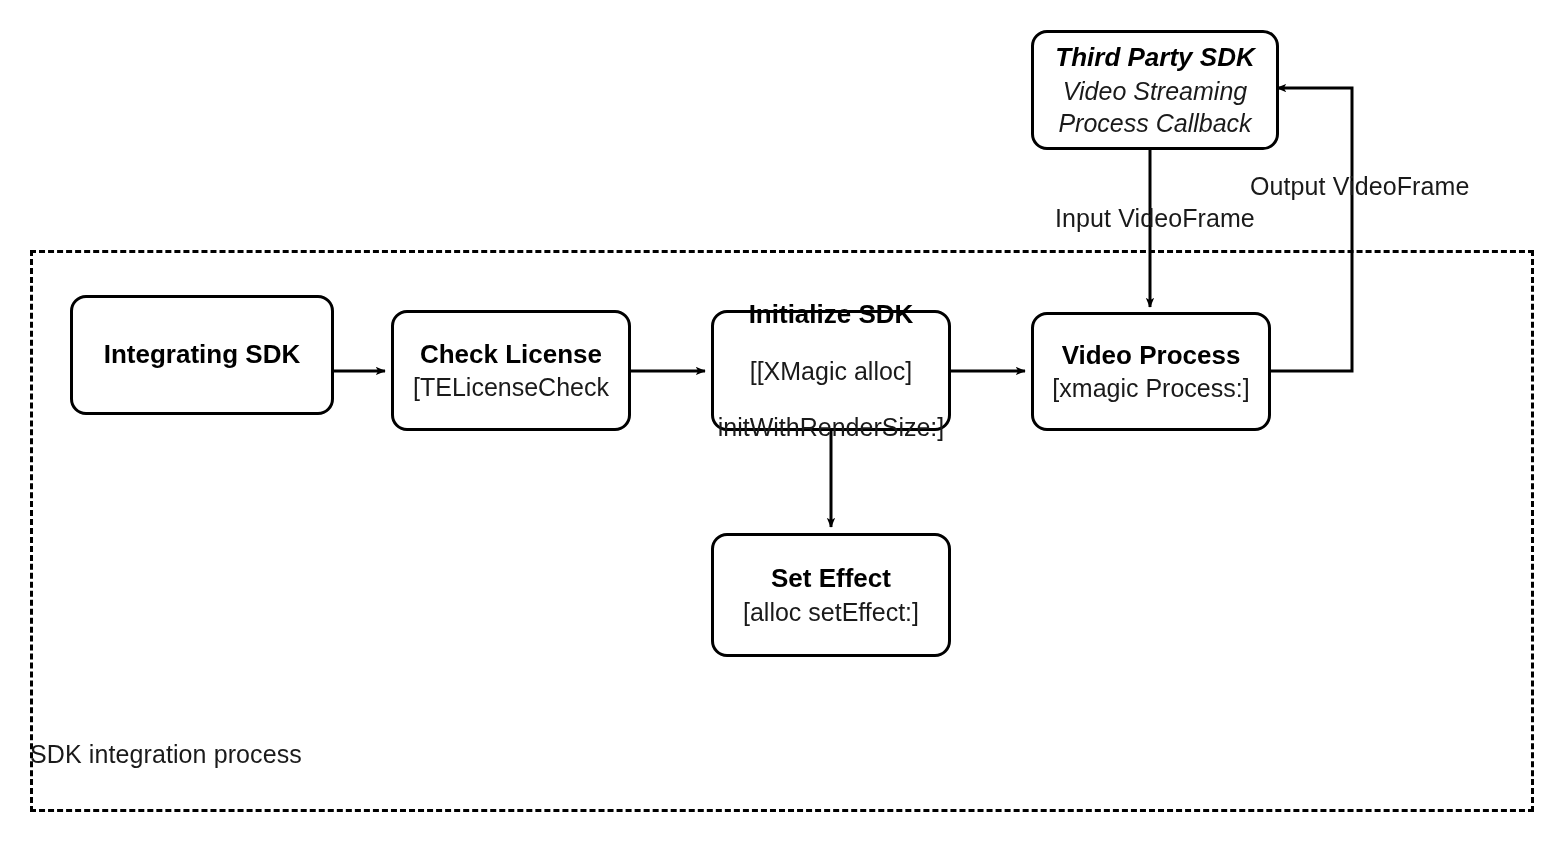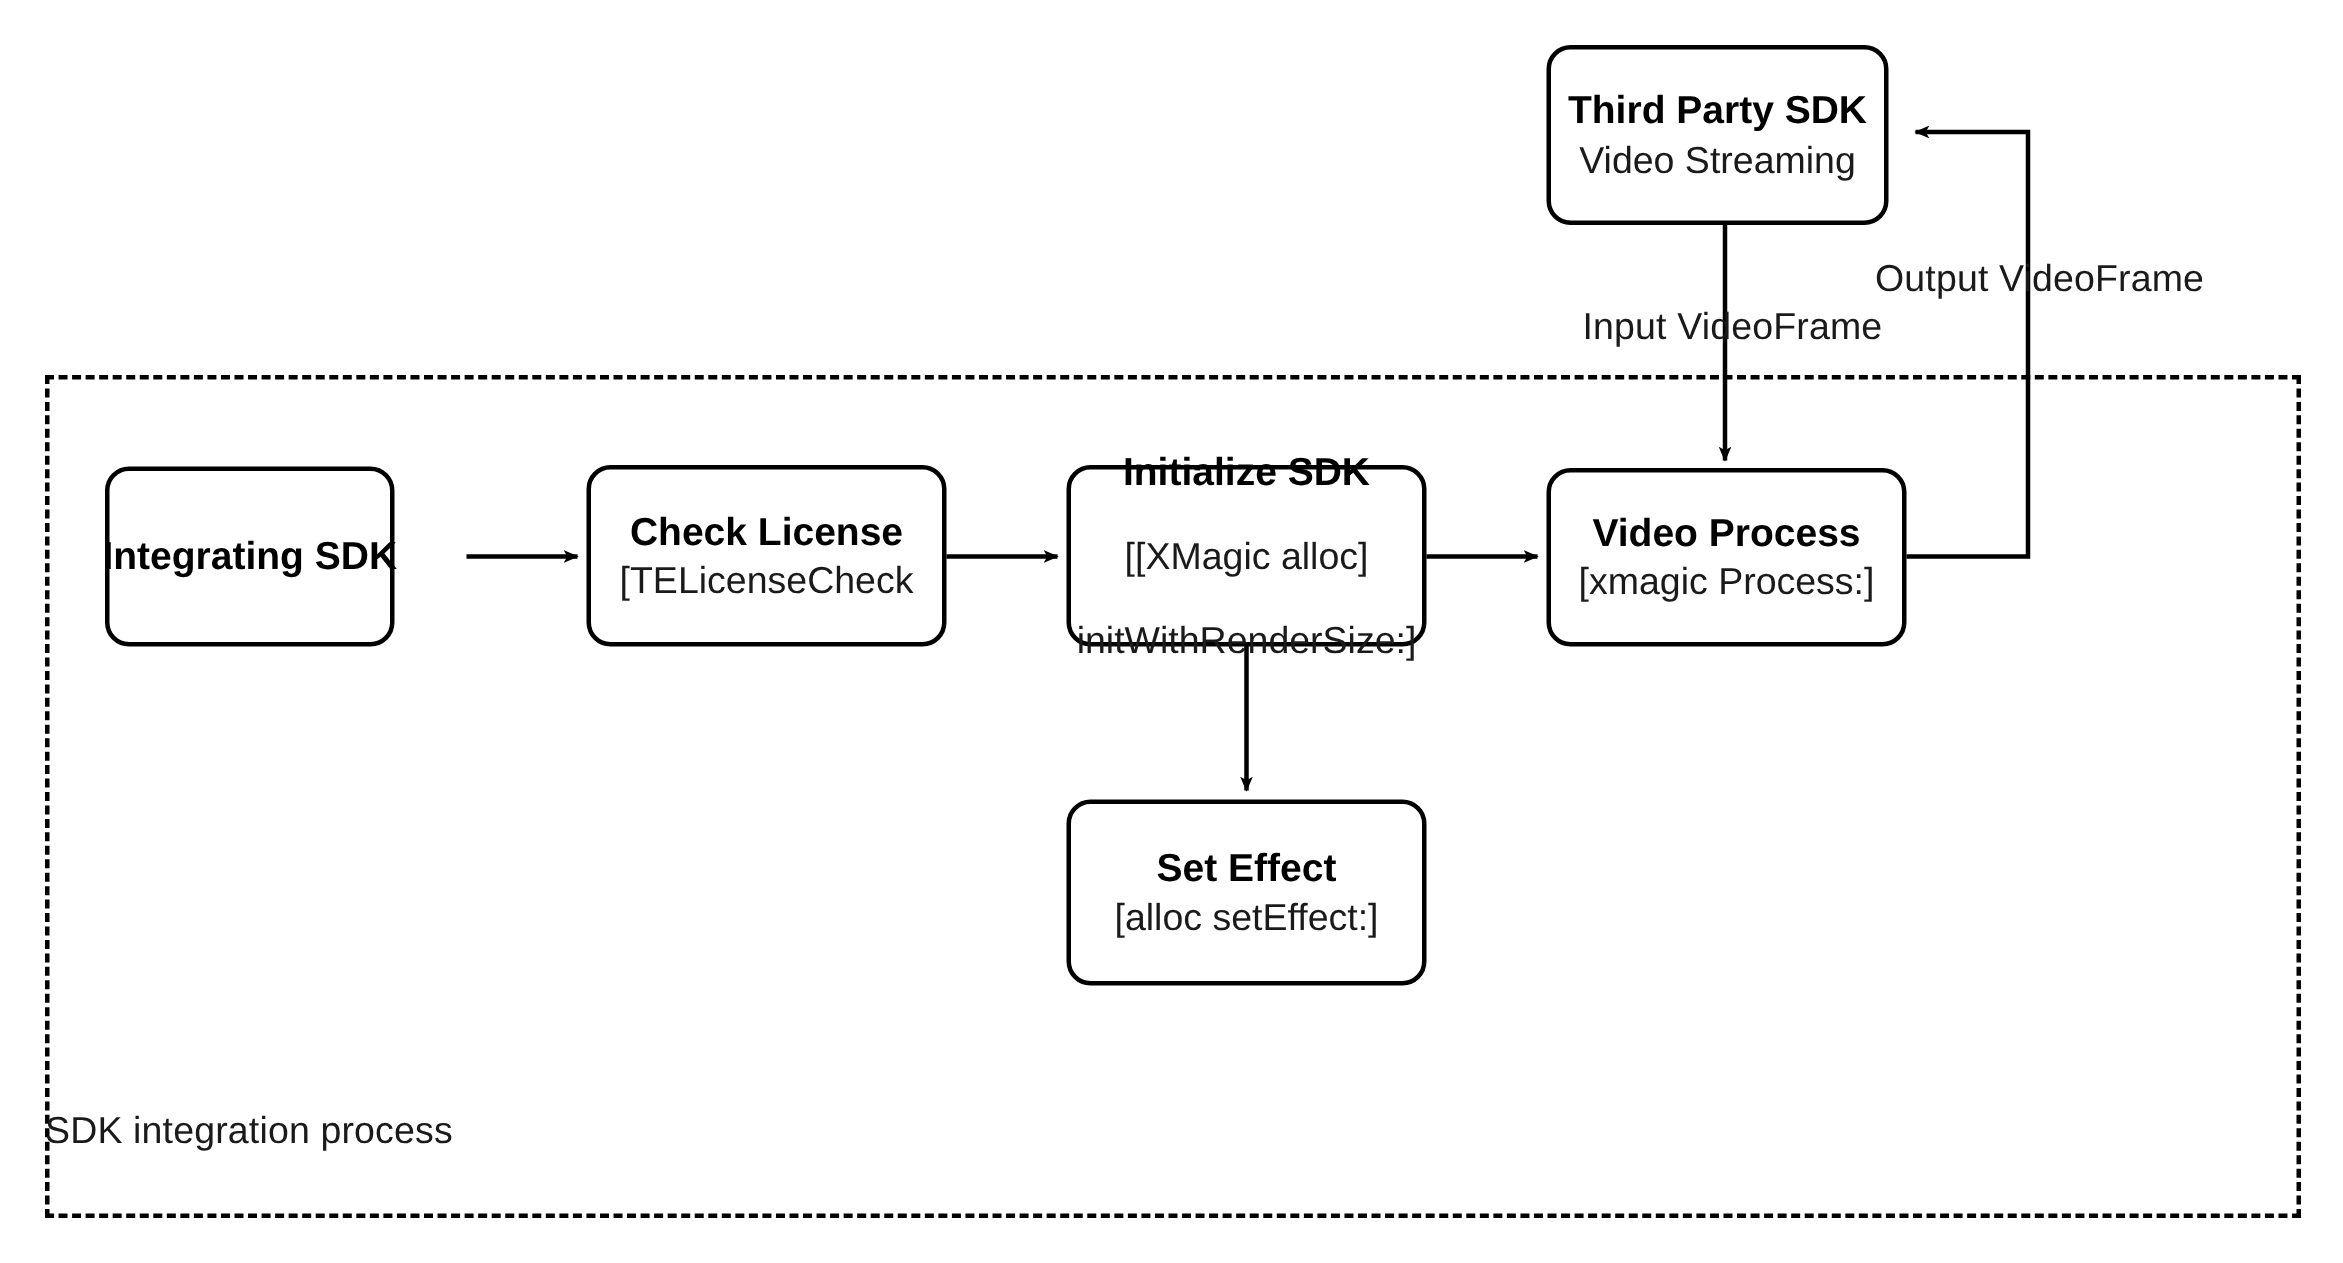--- a/index.html
+++ b/index.html
@@ -96,26 +96,27 @@
 
     <line x1="951" y1="371" x2="1025" y2="371" stroke="#000000" stroke-width="3" marker-end="url(#arrowhead)"></line>
 
     <line x1="831" y1="430" x2="831" y2="527" stroke="#000000" stroke-width="3" marker-end="url(#arrowhead)"></line>
 
     <line x1="1150" y1="150" x2="1150" y2="307" stroke="#000000" stroke-width="3" marker-end="url(#arrowhead)"></line>
 
     <polyline points="1271,371 1352,371 1352,88 1277,88" fill="none" stroke="#000000" stroke-width="3" marker-end="url(#arrowhead)"></polyline>
   </svg>
 
-  <div class="node" style="left:1031px; top:30px; width:228px; height:120px;">
+  <div class="node" style="left:1031px; top:30px; width:248px; height:120px;font-style:italic;">
     <div class="line-bold">Third Party SDK</div>
     <div class="line-normal">Video Streaming</div>
+    <div class="line-normal">Process Callback</div>
   </div>
 
-  <div class="node" style="left:70px; top:311px; width:193px; height:120px;">
+  <div class="node" style="left:70px; top:295px; width:264px; height:120px;">
     <div class="line-bold">Integrating SDK</div>
   </div>
 
   <div class="node" style="left:391px; top:310px; width:240px; height:121px;">
     <div class="line-bold">Check License</div>
     <div class="line-normal">[TELicenseCheck</div>
   </div>
 
   <div class="node" style="left:711px; top:310px; width:240px; height:121px;gap:24px;">
     <div class="line-bold">Initialize SDK</div>

